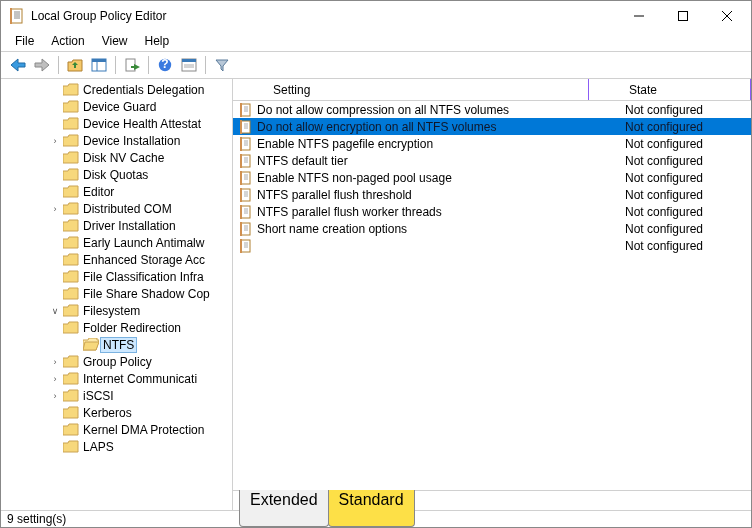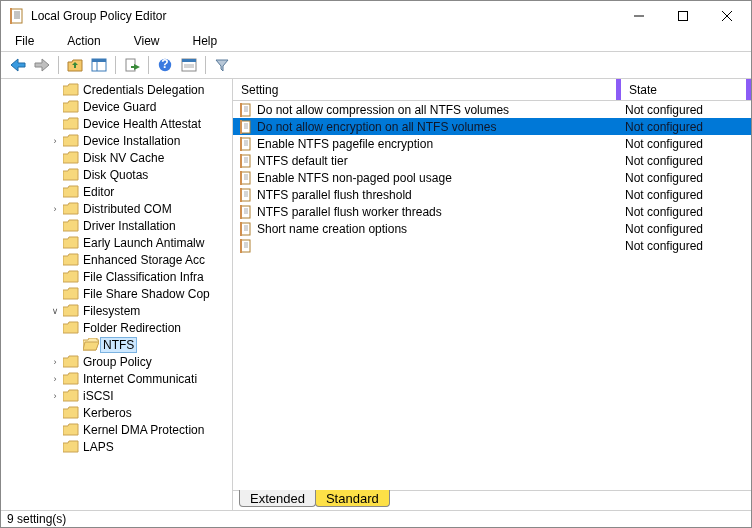--- a/index.html
+++ b/index.html
@@ -1,50 +1,50 @@
 <!DOCTYPE html>
 <html><head>
 <meta charset="utf-8">
 <style>
   * { box-sizing: border-box; margin: 0; padding: 0; font-family: "Segoe UI", Tahoma, sans-serif; font-size: 12px; }
   body { background: #fff; width: 752px; height: 528px; overflow: hidden; display: flex; flex-direction: column; border: 1px solid #888; }
   .titlebar { height: 30px; display: flex; align-items: center; padding: 0 2px 0 8px; }
   .titlebar .app-icon { width: 16px; height: 16px; margin-right: 6px; }
   .titlebar .title { flex: 1; }
   .win-btn { width: 44px; height: 28px; display: flex; align-items: center; justify-content: center; }
-  .menubar { height: 20px; display: flex; align-items: center; padding: 0 6px; gap: 17px; }
+  .menubar { height: 20px; display: flex; align-items: center; padding: 0 6px; gap: 1px; }
   .menu-item { padding: 2px 8px; }
   .sep { height: 1px; background: #d0d0d0; margin: 0; }
   .toolbar { height: 26px; display: flex; align-items: center; padding: 2px 6px; gap: 2px; }
   .toolbar .btn { width: 22px; height: 22px; display: flex; align-items: center; justify-content: center; border: 1px solid transparent; }
   .toolbar .divider { width: 1px; height: 18px; background: #c0c0c0; margin: 0 3px; }
   .content { flex: 1; display: flex; border-top: 1px solid #d0d0d0; min-height: 0; }
   .tree { width: 232px; border-right: 1px solid #d0d0d0; overflow-y: scroll; overflow-x: hidden; position: relative; }
   .tree-inner { padding: 2px 0 2px 0; }
   .tree-row { display: flex; align-items: center; height: 17px; white-space: nowrap; padding-left: 62px; }
   .tree-row.has-toggle { padding-left: 48px; }
   .tree-row.child { padding-left: 82px; }
   .toggle { width: 12px; height: 12px; display: flex; align-items: center; justify-content: center; margin-right: 2px; font-size: 9px; color: #555; }
   .folder-icon { width: 16px; height: 13px; margin-right: 4px; flex-shrink: 0; }
   .tree-label {}
   .tree-row.selected .tree-label { background: #cde8ff; border: 1px solid #7bb2e0; padding: 0 2px; margin-left: -3px; }
   .right { flex: 1; display: flex; flex-direction: column; min-width: 0; }
   .list-header { height: 22px; display: flex; border-bottom: 1px solid #d0d0d0; }
-  .list-header .col { padding: 3px 8px; border-right: 5px solid #8b5cf6; display: flex; align-items: center; }
+  .list-header .col { padding: 3px 8px; border-right: 1px solid #8b5cf6; display: flex; align-items: center; margin-left: 32px; }
   .col-setting { flex: 1; }
   .col-state { width: 130px; }
   .list-body { flex: 1; overflow: auto; }
   .list-row { height: 17px; display: flex; align-items: center; }
   .list-row .cell1 { flex: 1; display: flex; align-items: center; padding-left: 6px; overflow: hidden; }
   .list-row .cell2 { width: 130px; padding-left: 4px; }
   .list-row.selected { background: #0078d7; color: #0f172a; }
   .item-icon { width: 14px; height: 14px; margin-right: 4px; flex-shrink: 0; }
   .tabs-area { height: 20px; border-top: 1px solid #d0d0d0; position: relative; background: #fff; }
   .tabs { position: absolute; left: 6px; top: -1px; display: flex; }
-  .tab { border: 1px solid #888; border-top: none; padding: 1px 10px 0; background: #f0f0f0; border-radius: 0 0 4px 4px; margin-right: -1px; font-size: 13px; }
+  .tab { border: 1px solid #888; border-top: none; padding: 1px 10px 17px; background: #f0f0f0; border-radius: 0 0 4px 4px; margin-right: -1px; font-size: 16px; }
   .tab.active { background: #fde047; }
   .statusbar { height: 17px; border-top: 1px solid #d0d0d0; display: flex; align-items: center; padding: 0 6px; }
   ::-webkit-scrollbar { width: 16px; }
   ::-webkit-scrollbar-track { background: #f0f0f0; }
   ::-webkit-scrollbar-thumb { background: #c0c0c0; }
 </style>
 </head>
 <body>
 
 <div class="titlebar">

